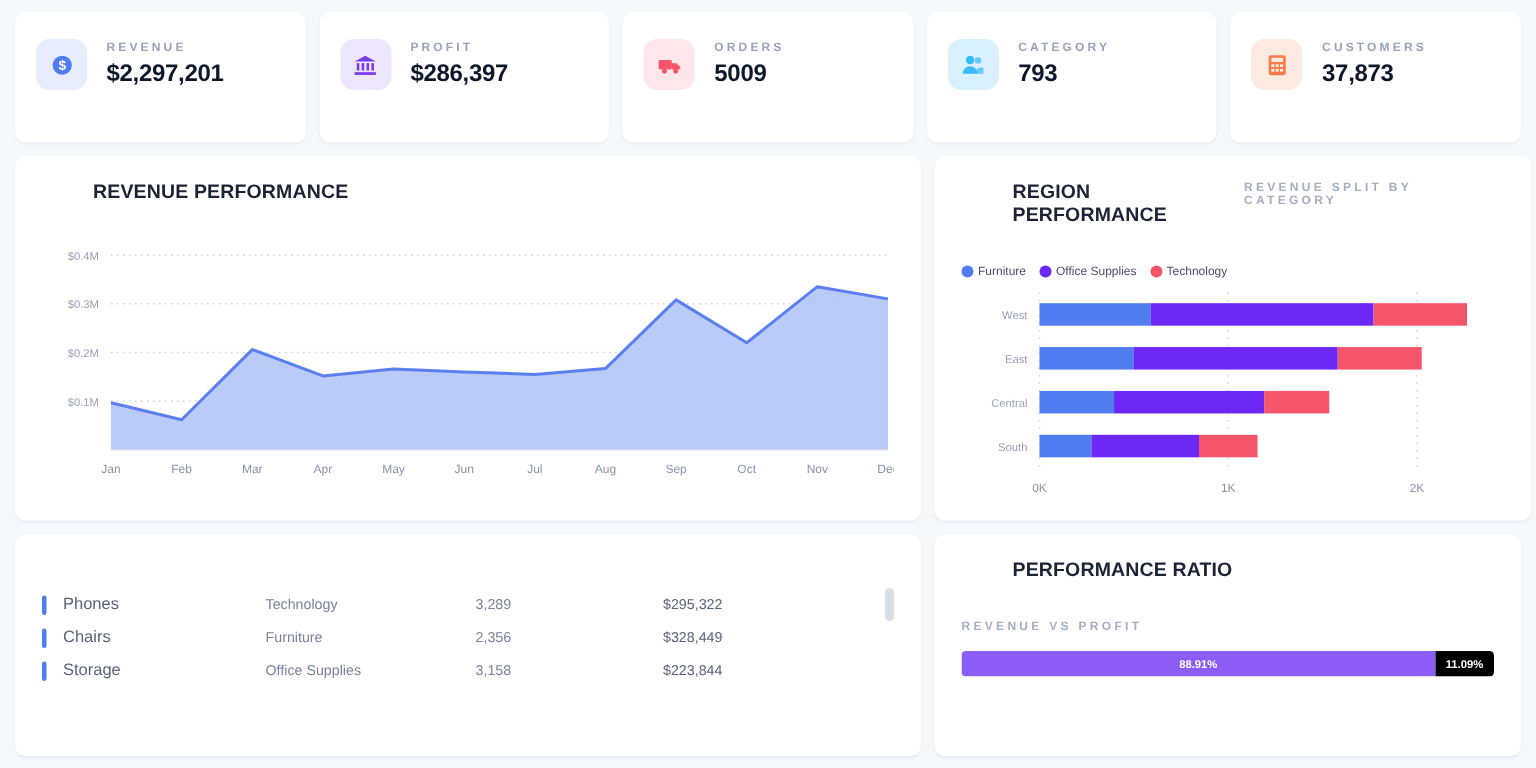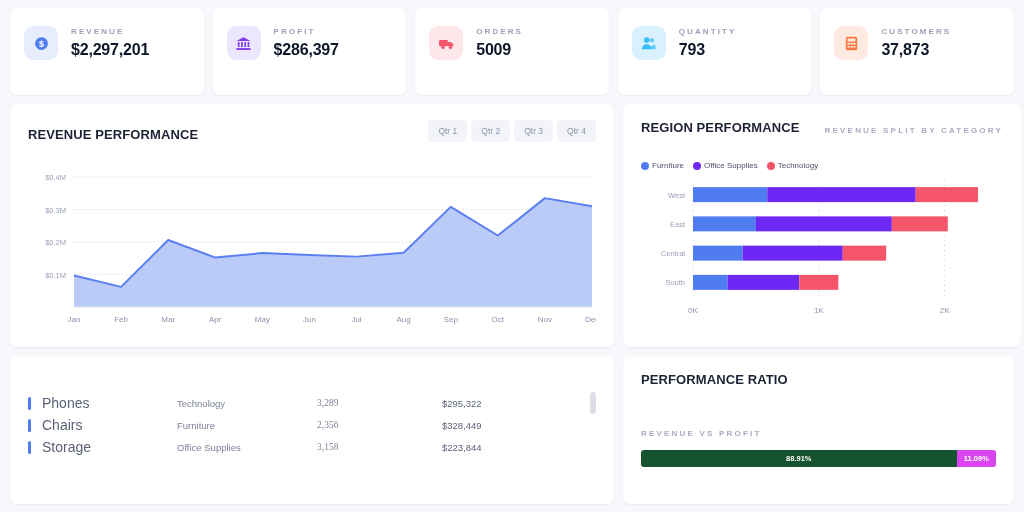--- a/index.html
+++ b/index.html
@@ -22,21 +22,21 @@
   }
   .kpi-text { display: flex; flex-direction: column; gap: 5px; padding-top: 1px; }
   .kpi-label { font-size: 8px; letter-spacing: 2.1px; color: #9aa2b8; font-weight: 700; }
   .kpi-value { font-size: 16px; font-weight: 700; color: #0f172a; letter-spacing: -0.2px; }
 
   
   .mid-row { display: flex; gap: 9px; height: 243px; flex: 0 0 auto; }
   .panel-left { width: 604px; padding: 16px 18px 8px 18px; position: relative; }
   .panel-right { flex: 1; padding: 16px 18px 8px 18px; position: relative; }
 
-  .panel-head { display: flex; align-items: flex-end; justify-content: space-between; }
+  .panel-head { display: flex; align-items: flex-start; justify-content: space-between; margin-left: 34px; }
   .panel-title { font-size: 13px; font-weight: 700; color: #1d2335; letter-spacing: 0.1px; }
   .panel-sub { font-size: 8px; letter-spacing: 2.2px; color: #a7adc0; font-weight: 600; }
 
   .qtr-group { display: flex; gap: 4px; }
   .qtr-btn {
     background: #f2f4f9; border: none; border-radius: 4px;
     font-family: "Liberation Sans", sans-serif;
     font-size: 8.5px; color: #8a93aa; padding: 6px 10px; cursor: pointer;
   }
 
@@ -53,28 +53,28 @@
   .legend-label { font-size: 8px; color: #4a5169; }
 
   
   .bot-row { display: flex; gap: 9px; flex: 1 1 auto; }
   .panel-bl { width: 604px; padding: 16px 18px 0 18px; position: relative; overflow: hidden; }
   .panel-br { flex: 1; padding: 16px 18px 0 18px; }
 
   .tbl { margin-top: 20px; position: relative; }
   .trow { display: flex; align-items: center; height: 22px; }
   .tbar { width: 3px; height: 13px; border-radius: 2px; background: #4f7df0; margin-right: 11px; }
-  .c-name { width: 135px; font-size: 14px; color: #5b6278; }
+  .c-name { width: 135px; font-size: 11px; color: #5b6278; }
   .c-cat  { width: 140px; font-size: 9.5px; color: #7b8199; }
-  .c-qty  { width: 125px; font-size: 9.5px; color: #7b8199; font-family: Liberation Serif, serif; }
+  .c-qty  { width: 125px; font-size: 9.5px; color: #7b8199; }
   .c-rev  { flex: 1; font-size: 9.5px; color: #5b6278; }
   .scroll-track { position: absolute; right: 0; top: 0; width: 6px; height: 66px; }
   .scroll-thumb { width: 6px; height: 22px; background: #dcdee5; border-radius: 3px; }
 
-  .ratio-sub { font-size: 8px; letter-spacing: 2.2px; color: #a7adc0; font-weight: 600; margin-top: 42px; }
+  .ratio-sub { font-size: 8px; letter-spacing: 2.2px; color: #a7adc0; font-weight: 600; margin-top: 26px; }
   .ratio-bar { display: flex; height: 17px; border-radius: 3px; overflow: hidden; margin-top: 12px; }
   .ratio-seg { display: flex; align-items: center; justify-content: center; font-size: 7.5px; color: #fff; font-weight: 700; }
 </style>
 </head>
 <body>
 
 <div class="page">
 
   <div class="kpi-row">
 
@@ -126,21 +126,21 @@
     <div class="card kpi">
       <div class="kpi-tile" style="background:#d9f1fd">
         <svg width="17" height="17" viewBox="0 0 24 24">
           <circle cx="9.5" cy="7" r="4" fill="#38bdf8"></circle>
           <path d="M2.5 20 a7 7 0 0 1 14 0 Z" fill="#38bdf8"></path>
           <circle cx="17" cy="7.5" r="3" fill="#38bdf8" opacity=".75"></circle>
           <path d="M14 20 a6 6 0 0 1 8 -5.6 V20 Z" fill="#38bdf8" opacity=".75"></path>
         </svg>
       </div>
       <div class="kpi-text">
-        <div class="kpi-label">QUANTITY</div>
+        <div class="kpi-label">CATEGORY</div>
         <div class="kpi-value">793</div>
       </div>
     </div>
 
     <div class="card kpi">
       <div class="kpi-tile" style="background:#fdeae0">
         <svg width="17" height="17" viewBox="0 0 24 24">
           <rect x="4" y="2.5" width="16" height="19" rx="2.2" fill="#f97a45"></rect>
           <rect x="6.4" y="5" width="11.2" height="4" rx="1" fill="#fdeae0"></rect>
           <rect x="6.4" y="11" width="3" height="2.6" rx=".6" fill="#fdeae0"></rect>
@@ -156,26 +156,20 @@
         <div class="kpi-value">37,873</div>
       </div>
     </div>
   </div>
 
   <div class="mid-row">
 
     <div class="card panel-left">
       <div class="panel-head">
         <div class="panel-title">REVENUE PERFORMANCE</div>
-        <div class="qtr-group">
-          <button class="qtr-btn">Qtr 1</button>
-          <button class="qtr-btn">Qtr 2</button>
-          <button class="qtr-btn">Qtr 3</button>
-          <button class="qtr-btn">Qtr 4</button>
-        </div>
       </div>
 
       <div class="area-wrap">
         <svg class="area-svg" id="area-chart" width="568" height="175" viewBox="0 0 568 175">
             <line x1="46" y1="116.5" x2="564" y2="116.5" stroke="#c9cedd" stroke-width="1" stroke-dasharray="1 3"></line>
             <text x="38" y="119.5" text-anchor="end" class="axis-lbl">$0.1M</text>
             <line x1="46" y1="84" x2="564" y2="84" stroke="#c9cedd" stroke-width="1" stroke-dasharray="1 3"></line>
             <text x="38" y="87" text-anchor="end" class="axis-lbl">$0.2M</text>
             <line x1="46" y1="51.500000000000014" x2="564" y2="51.500000000000014" stroke="#c9cedd" stroke-width="1" stroke-dasharray="1 3"></line>
             <text x="38" y="54.500000000000014" text-anchor="end" class="axis-lbl">$0.3M</text>
@@ -280,18 +274,18 @@
         </div>
       </div>
     </div>
 
     <div class="card panel-br">
       <div class="panel-head">
         <div class="panel-title">PERFORMANCE RATIO</div>
       </div>
       <div class="ratio-sub">REVENUE VS PROFIT</div>
       <div class="ratio-bar">
-        <div class="ratio-seg" id="ratio-seg-0" style="width: 88.91%; background: #14532d;">88.91%</div>
-        <div class="ratio-seg" id="ratio-seg-1" style="width: 11.09%; background: #d946ef;">11.09%</div>
+        <div class="ratio-seg" id="ratio-seg-0" style="width: 88.91%; background: #8b5cf6;">88.91%</div>
+        <div class="ratio-seg" id="ratio-seg-1" style="width: 11.09%; background: #000000;">11.09%</div>
       </div>
     </div>
   </div>
 </div>
 
 </body></html>

